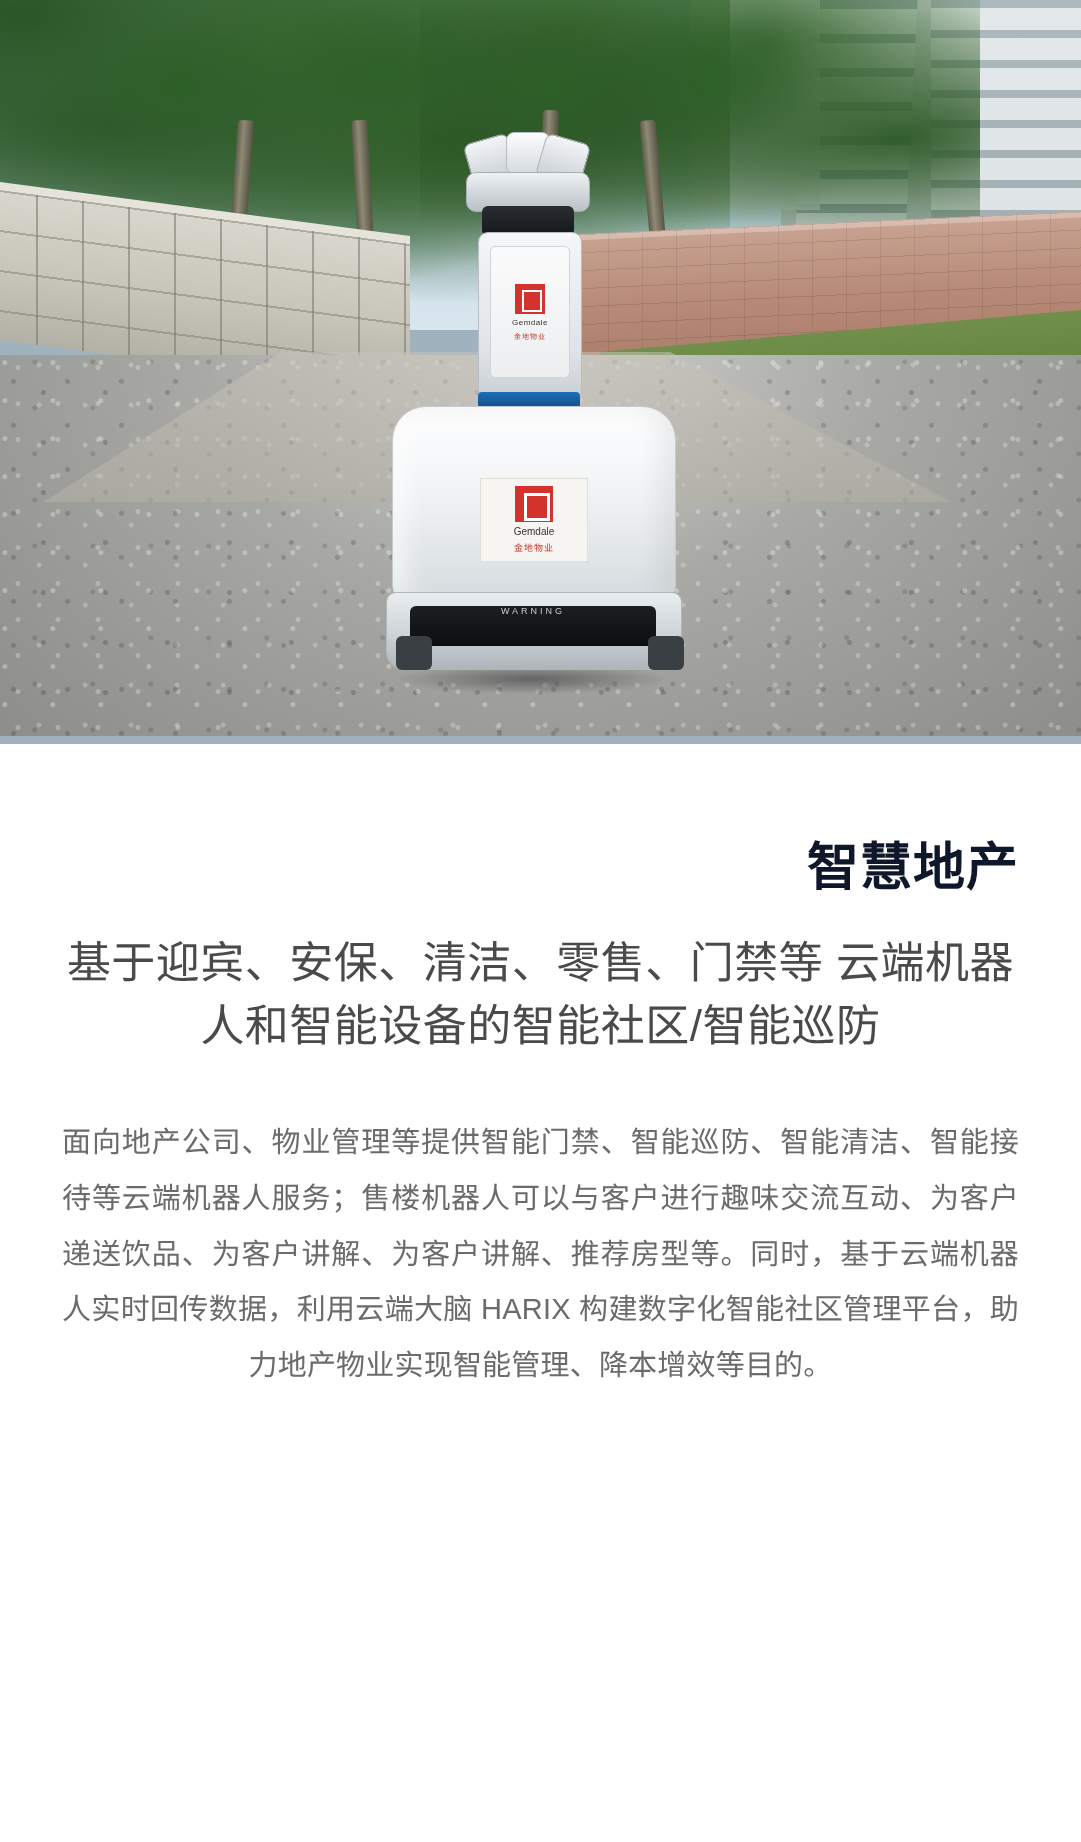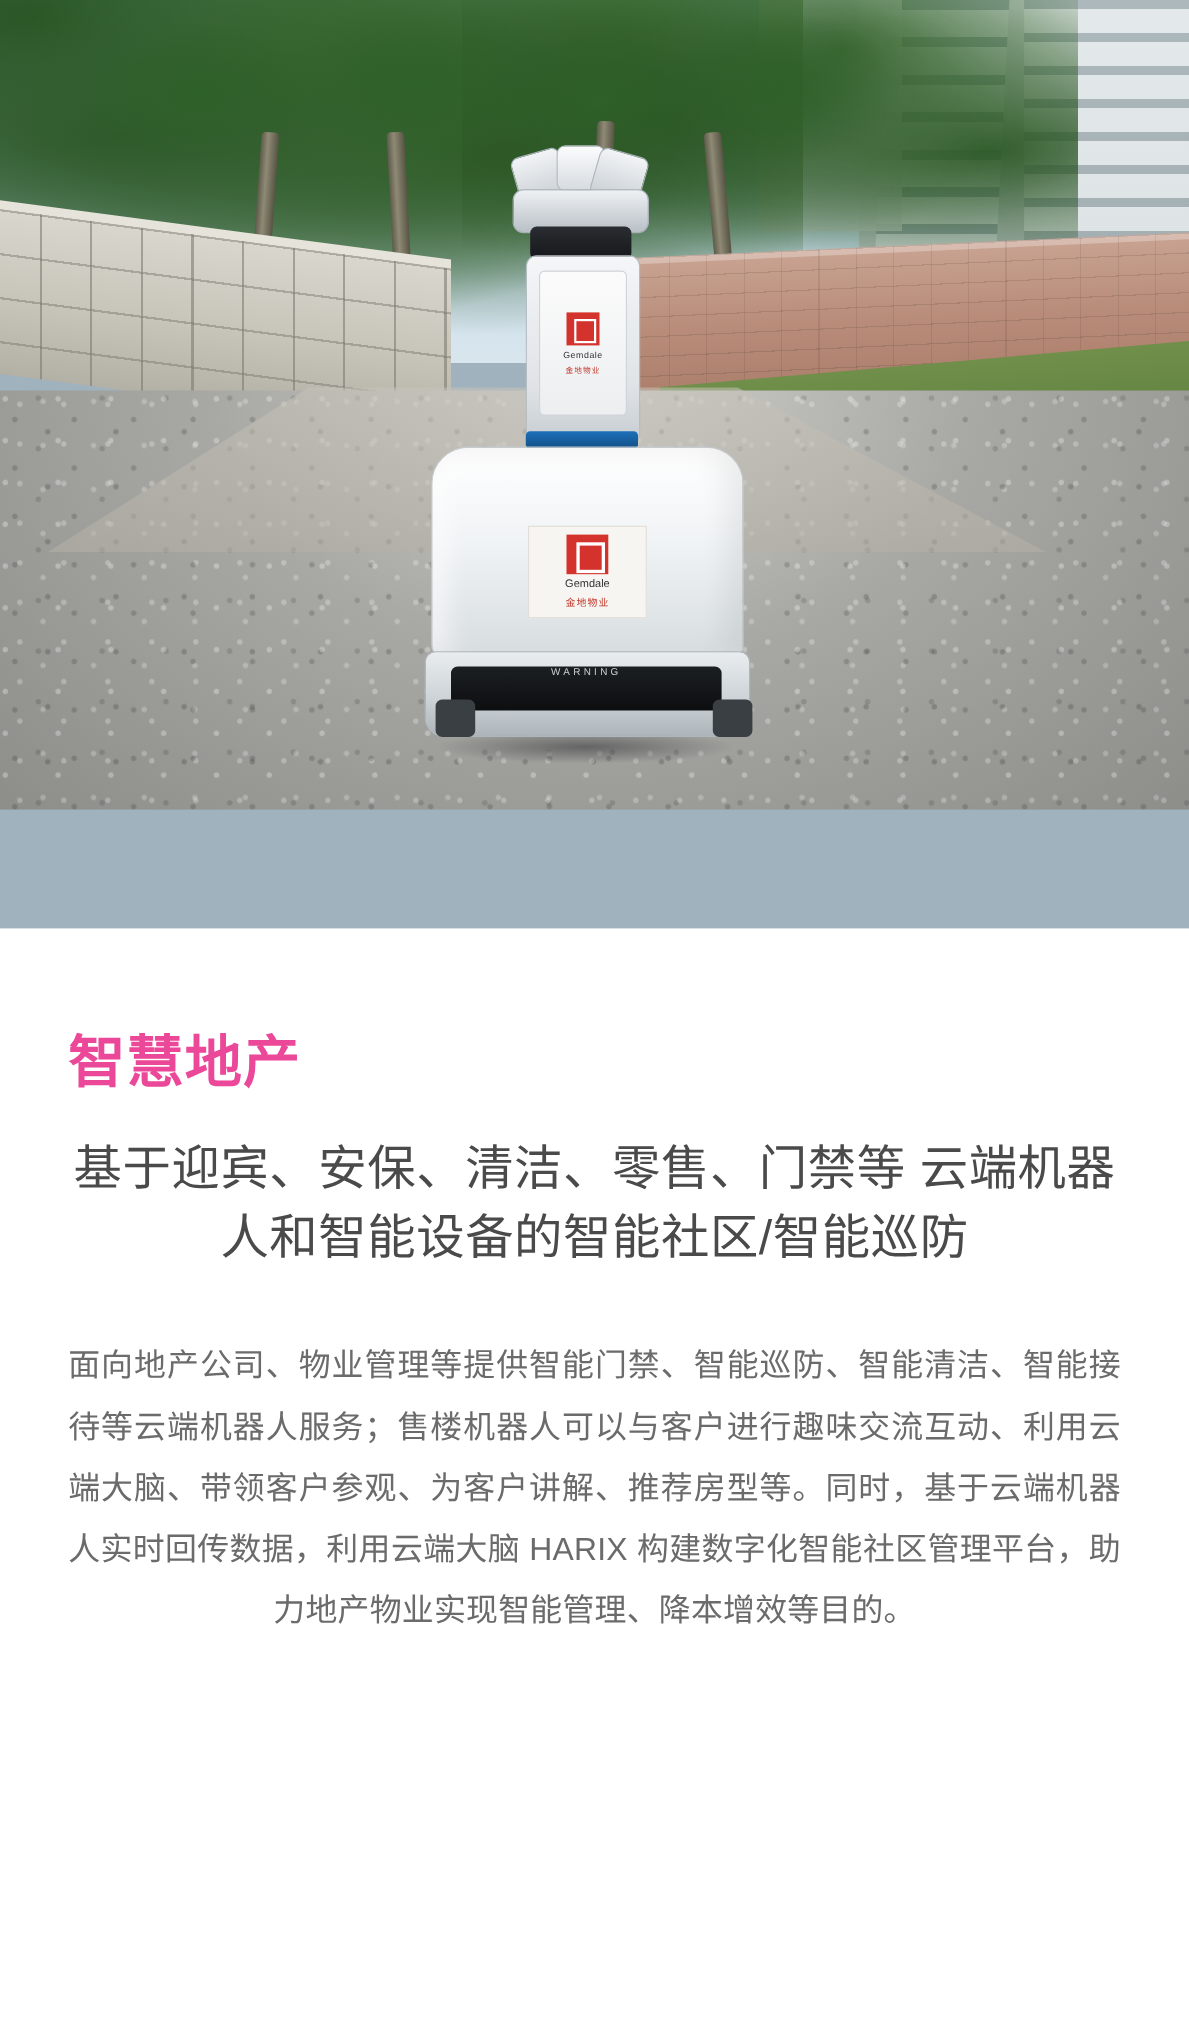--- a/index.html
+++ b/index.html
@@ -18,21 +18,21 @@
     position: relative;
     width: 1081px;
     height: 1842px;
     background: #ffffff;
   }
 
   
   .hero {
     position: relative;
     width: 1081px;
-    height: 844px;
+    height: 744px;
     overflow: hidden;
     background: #9fb2bd;
   }
 
   
   .sky {
     position: absolute;
     left: 0; top: 0;
     width: 100%;
     height: 330px;
@@ -386,24 +386,24 @@
   }
   .r-wheel-l { left: 396px; }
   .r-wheel-r { left: 648px; }
 
   
   .content {
     padding: 64px 62px 0 62px;
     box-sizing: border-box;
   }
   .headline {
-    text-align: left;
+    text-align: right;
     font-size: 52px;
     font-weight: 700;
-    color: #ec4899;
+    color: #0f172a;
     letter-spacing: 1px;
     line-height: 1.2;
     margin: 28px 0 0 0;
   }
   .subhead {
     text-align: center;
     font-size: 44px;
     font-weight: 400;
     color: #4a4a4a;
     line-height: 1.42;
@@ -482,16 +482,16 @@
         <span class="r-warning">WARNING</span>
       </div>
       <div class="r-wheel-l"></div>
       <div class="r-wheel-r"></div>
     </div>
   </div>
 
   <div class="content">
     <h1 class="headline">智慧地产</h1>
     <h2 class="subhead">基于迎宾、安保、清洁、零售、门禁等 云端机器人和智能设备的智能社区/智能巡防</h2>
-    <p class="body-copy">面向地产公司、物业管理等提供智能门禁、智能巡防、智能清洁、智能接待等云端机器人服务；售楼机器人可以与客户进行趣味交流互动、利用云端大脑、带领客户参观、为客户讲解、推荐房型等。同时，基于云端机器人实时回传数据，利用云端大脑 HARIX 构建数字化智能社区管理平台，助力地产物业实现智能管理、降本增效等目的。</p>
+    <p class="body-copy">面向地产公司、物业管理等提供智能门禁、智能巡防、智能清洁、智能接待等云端机器人服务；售楼机器人可以与客户进行趣味交流互动、为客户递送饮品、为客户讲解、为客户讲解、推荐房型等。同时，基于云端机器人实时回传数据，利用云端大脑 HARIX 构建数字化智能社区管理平台，助力地产物业实现智能管理、降本增效等目的。</p>
   </div>
 
 </div>
 
 </body></html>

